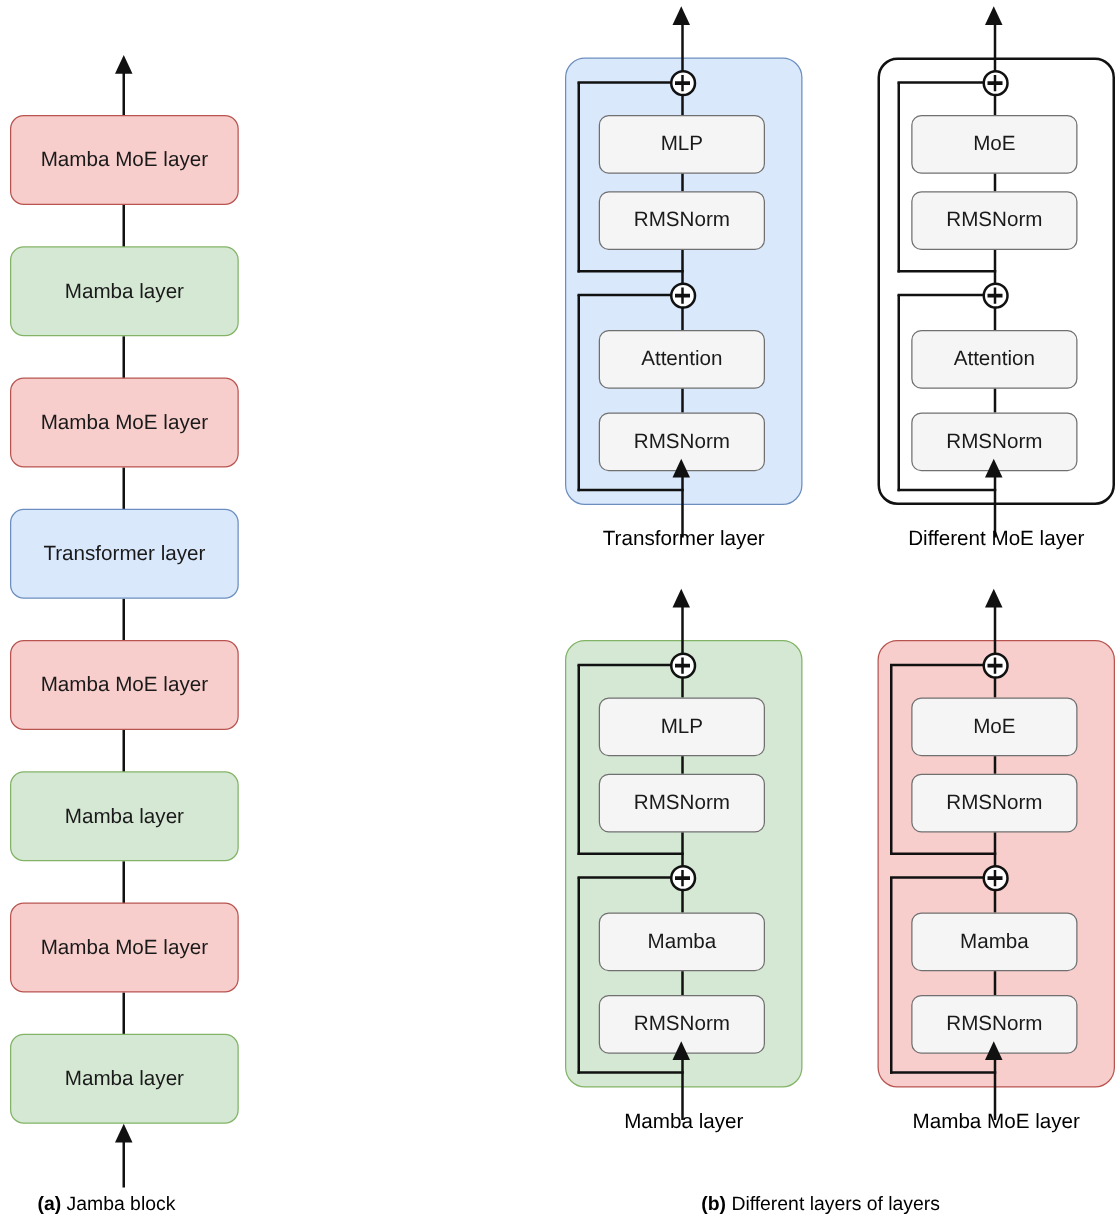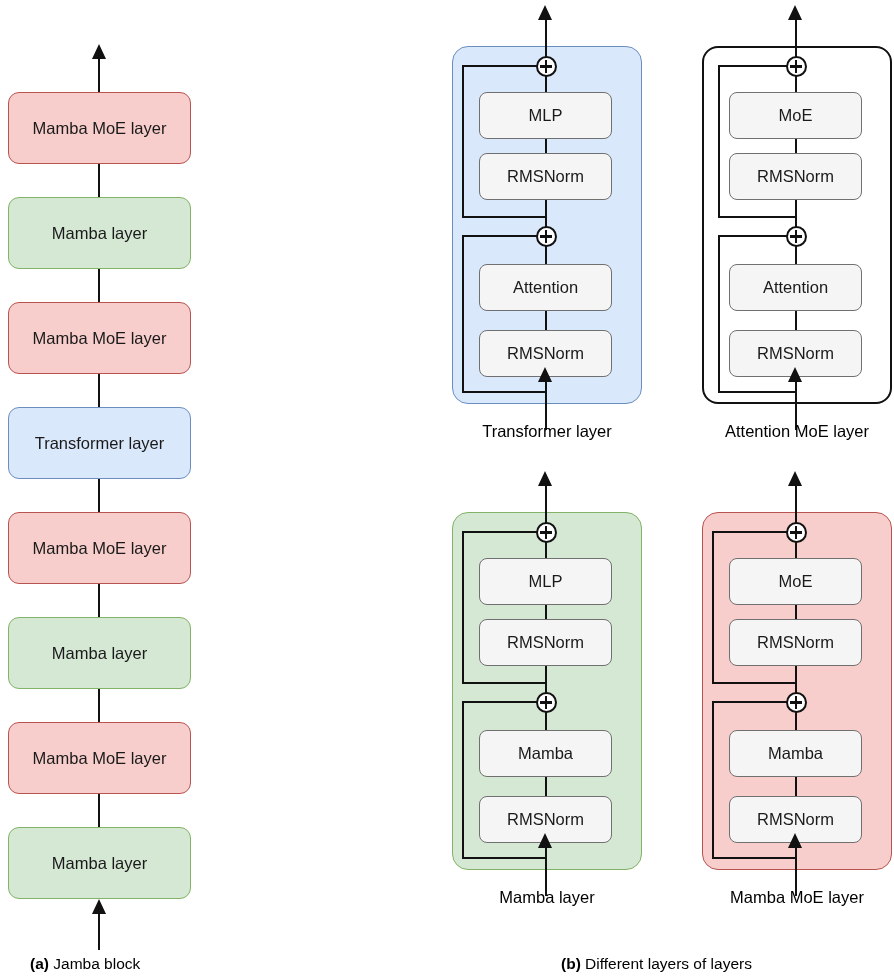--- a/index.html
+++ b/index.html
@@ -203,21 +203,21 @@
     <span>RMSNorm</span>
     </div>
 
   <div class="vline" style="left:92.8px;top:380px;height:50px;"></div>
   <div class="arrowhead" style="left:86.4px;top:367px;"></div>
 
   <div class="hline" style="left:16px;top:391px;width:79px;"></div>
   <div class="vline" style="left:16px;top:236px;height:157px;"></div>
   <div class="hline" style="left:16px;top:235px;width:69px;"></div>
 </div>
-<div class="panel-label" style="left:702px;top:422px;width:190px;">Attention MoE layer</div>
+<div class="panel-label" style="left:702px;top:422px;width:190px;">Different MoE layer</div>
 
 <div class="abs" style="left:452px;top:466px;width:190px;height:440px;">
   <div class="panel green" style="left:0;top:46px;width:190px;height:358px;"></div>
 
   <div class="vline" style="left:92.8px;top:18px;height:48px;"></div>
   <div class="arrowhead" style="left:86.4px;top:5px;"></div>
 
   <div class="plus" style="left:83.5px;top:56px;"></div>
 
   <div class="vline" style="left:92.8px;top:76px;height:16px;"></div>

